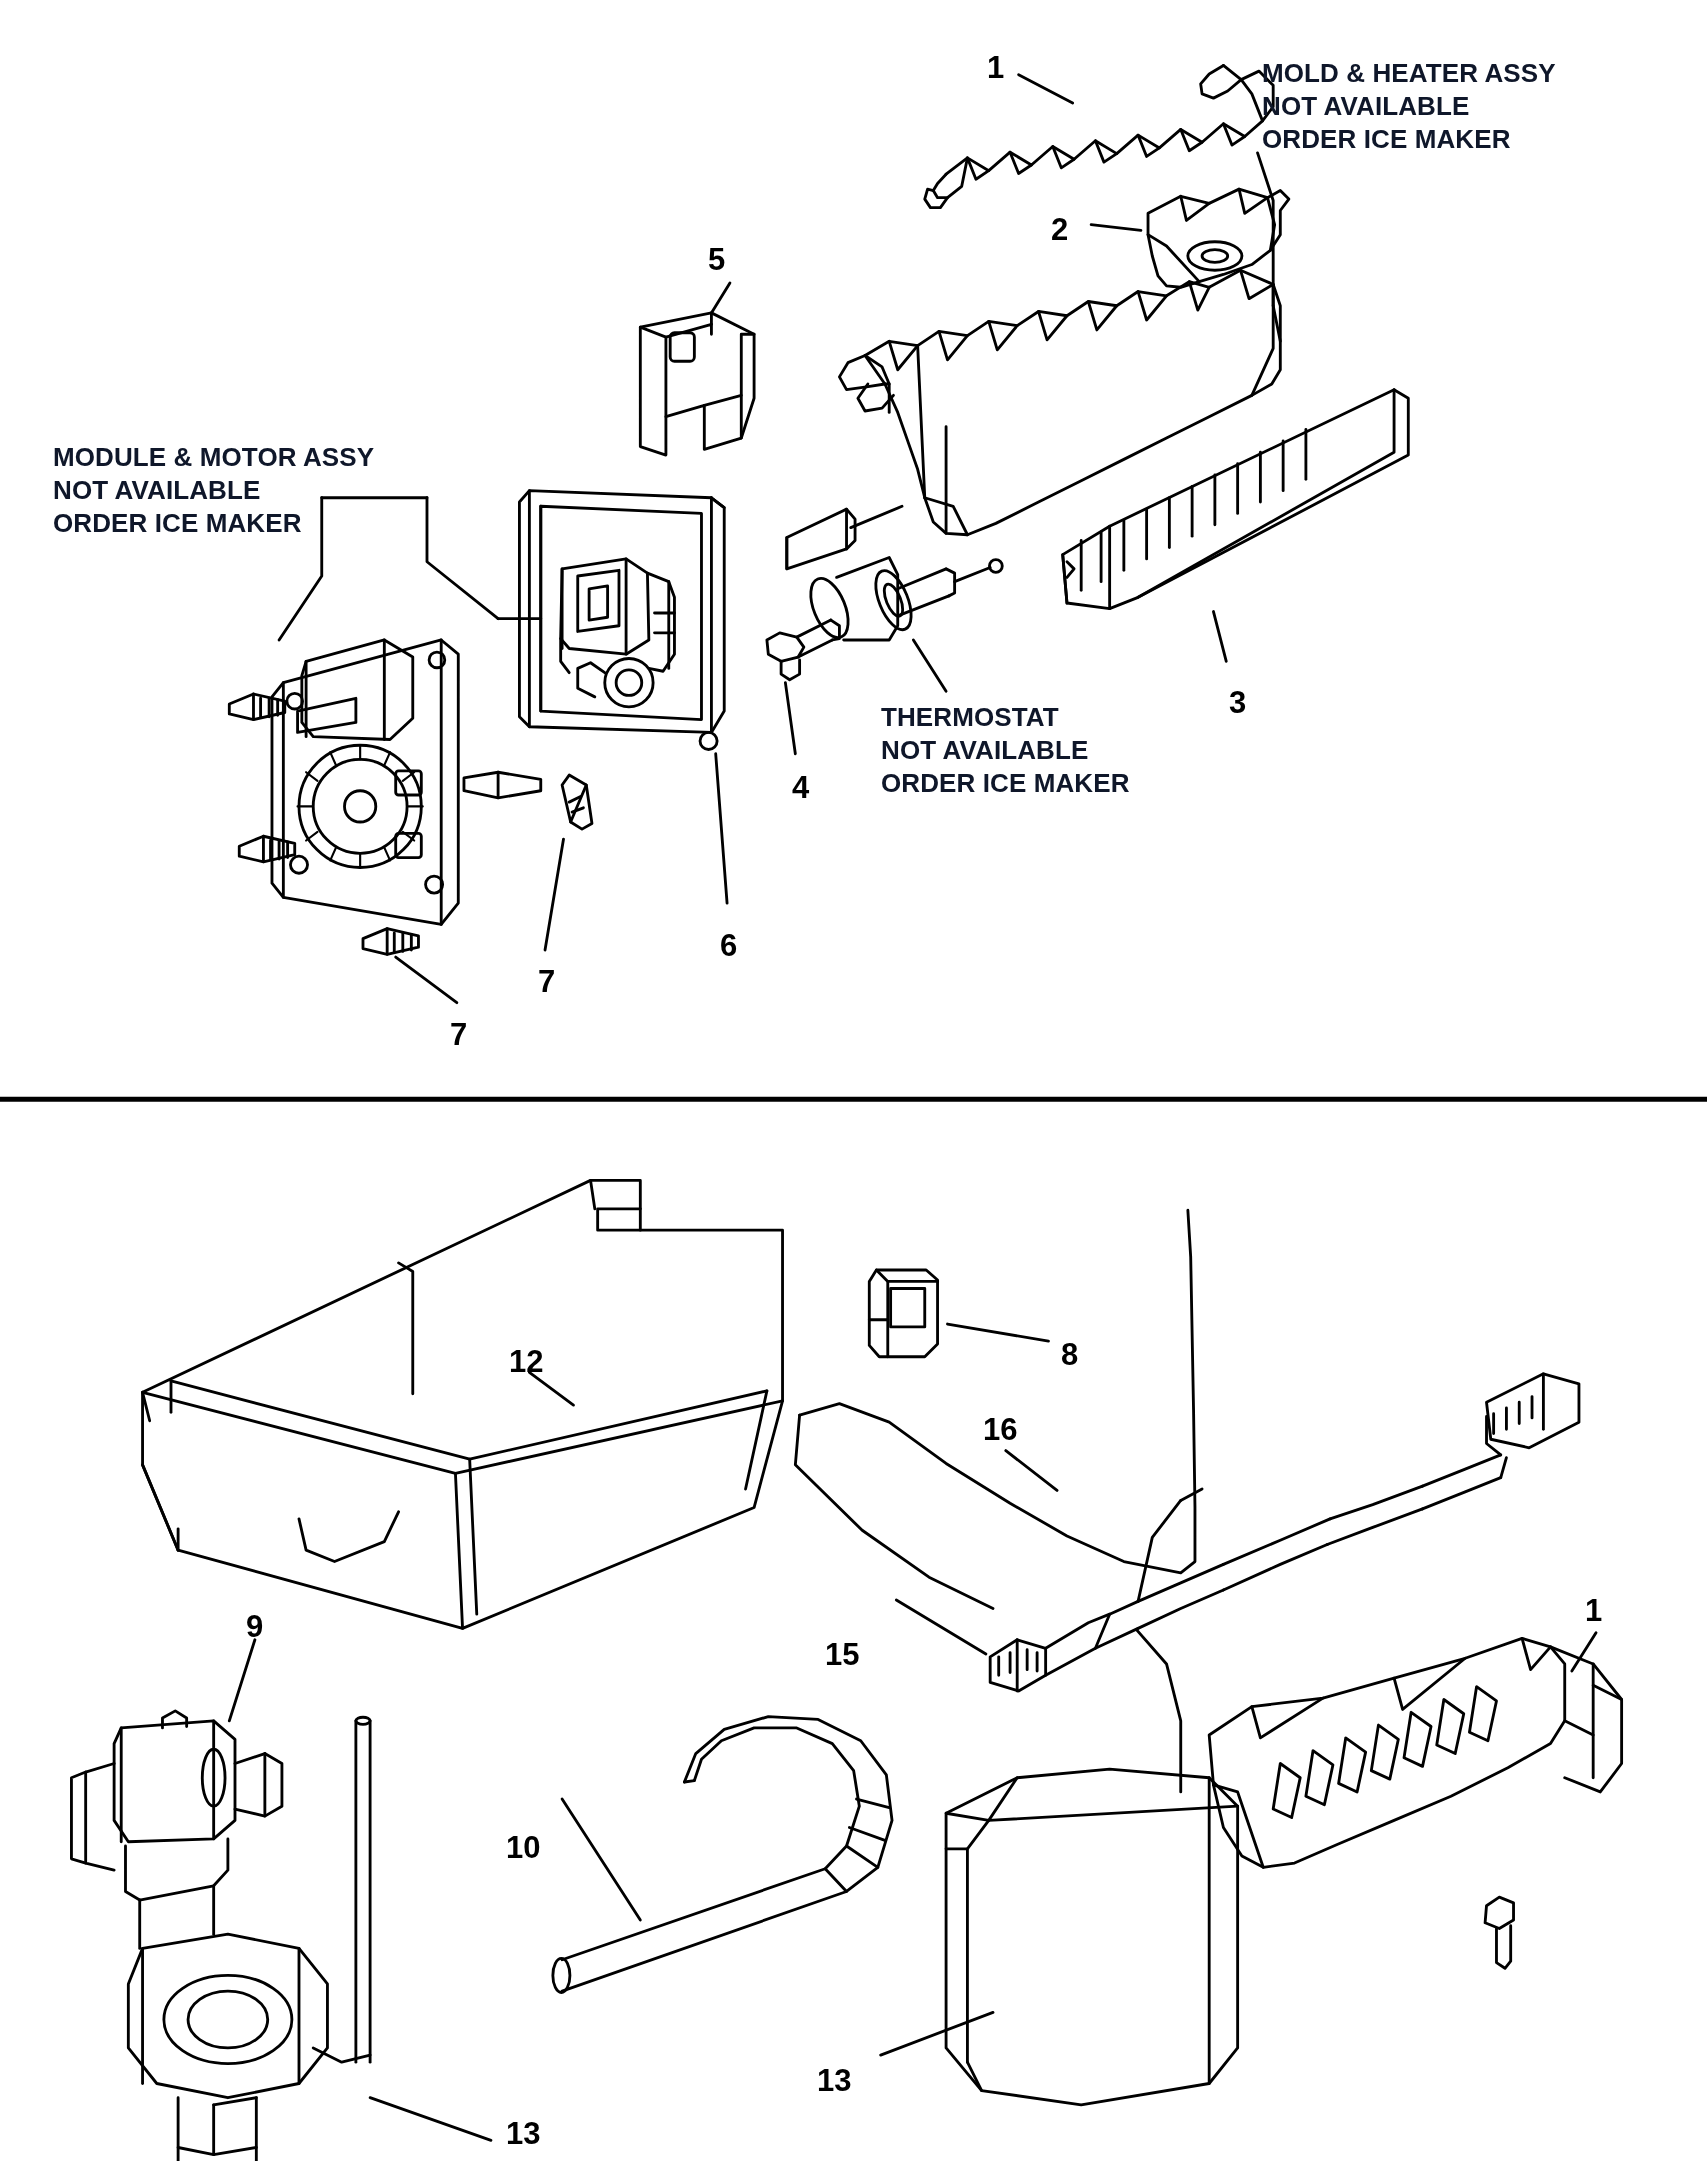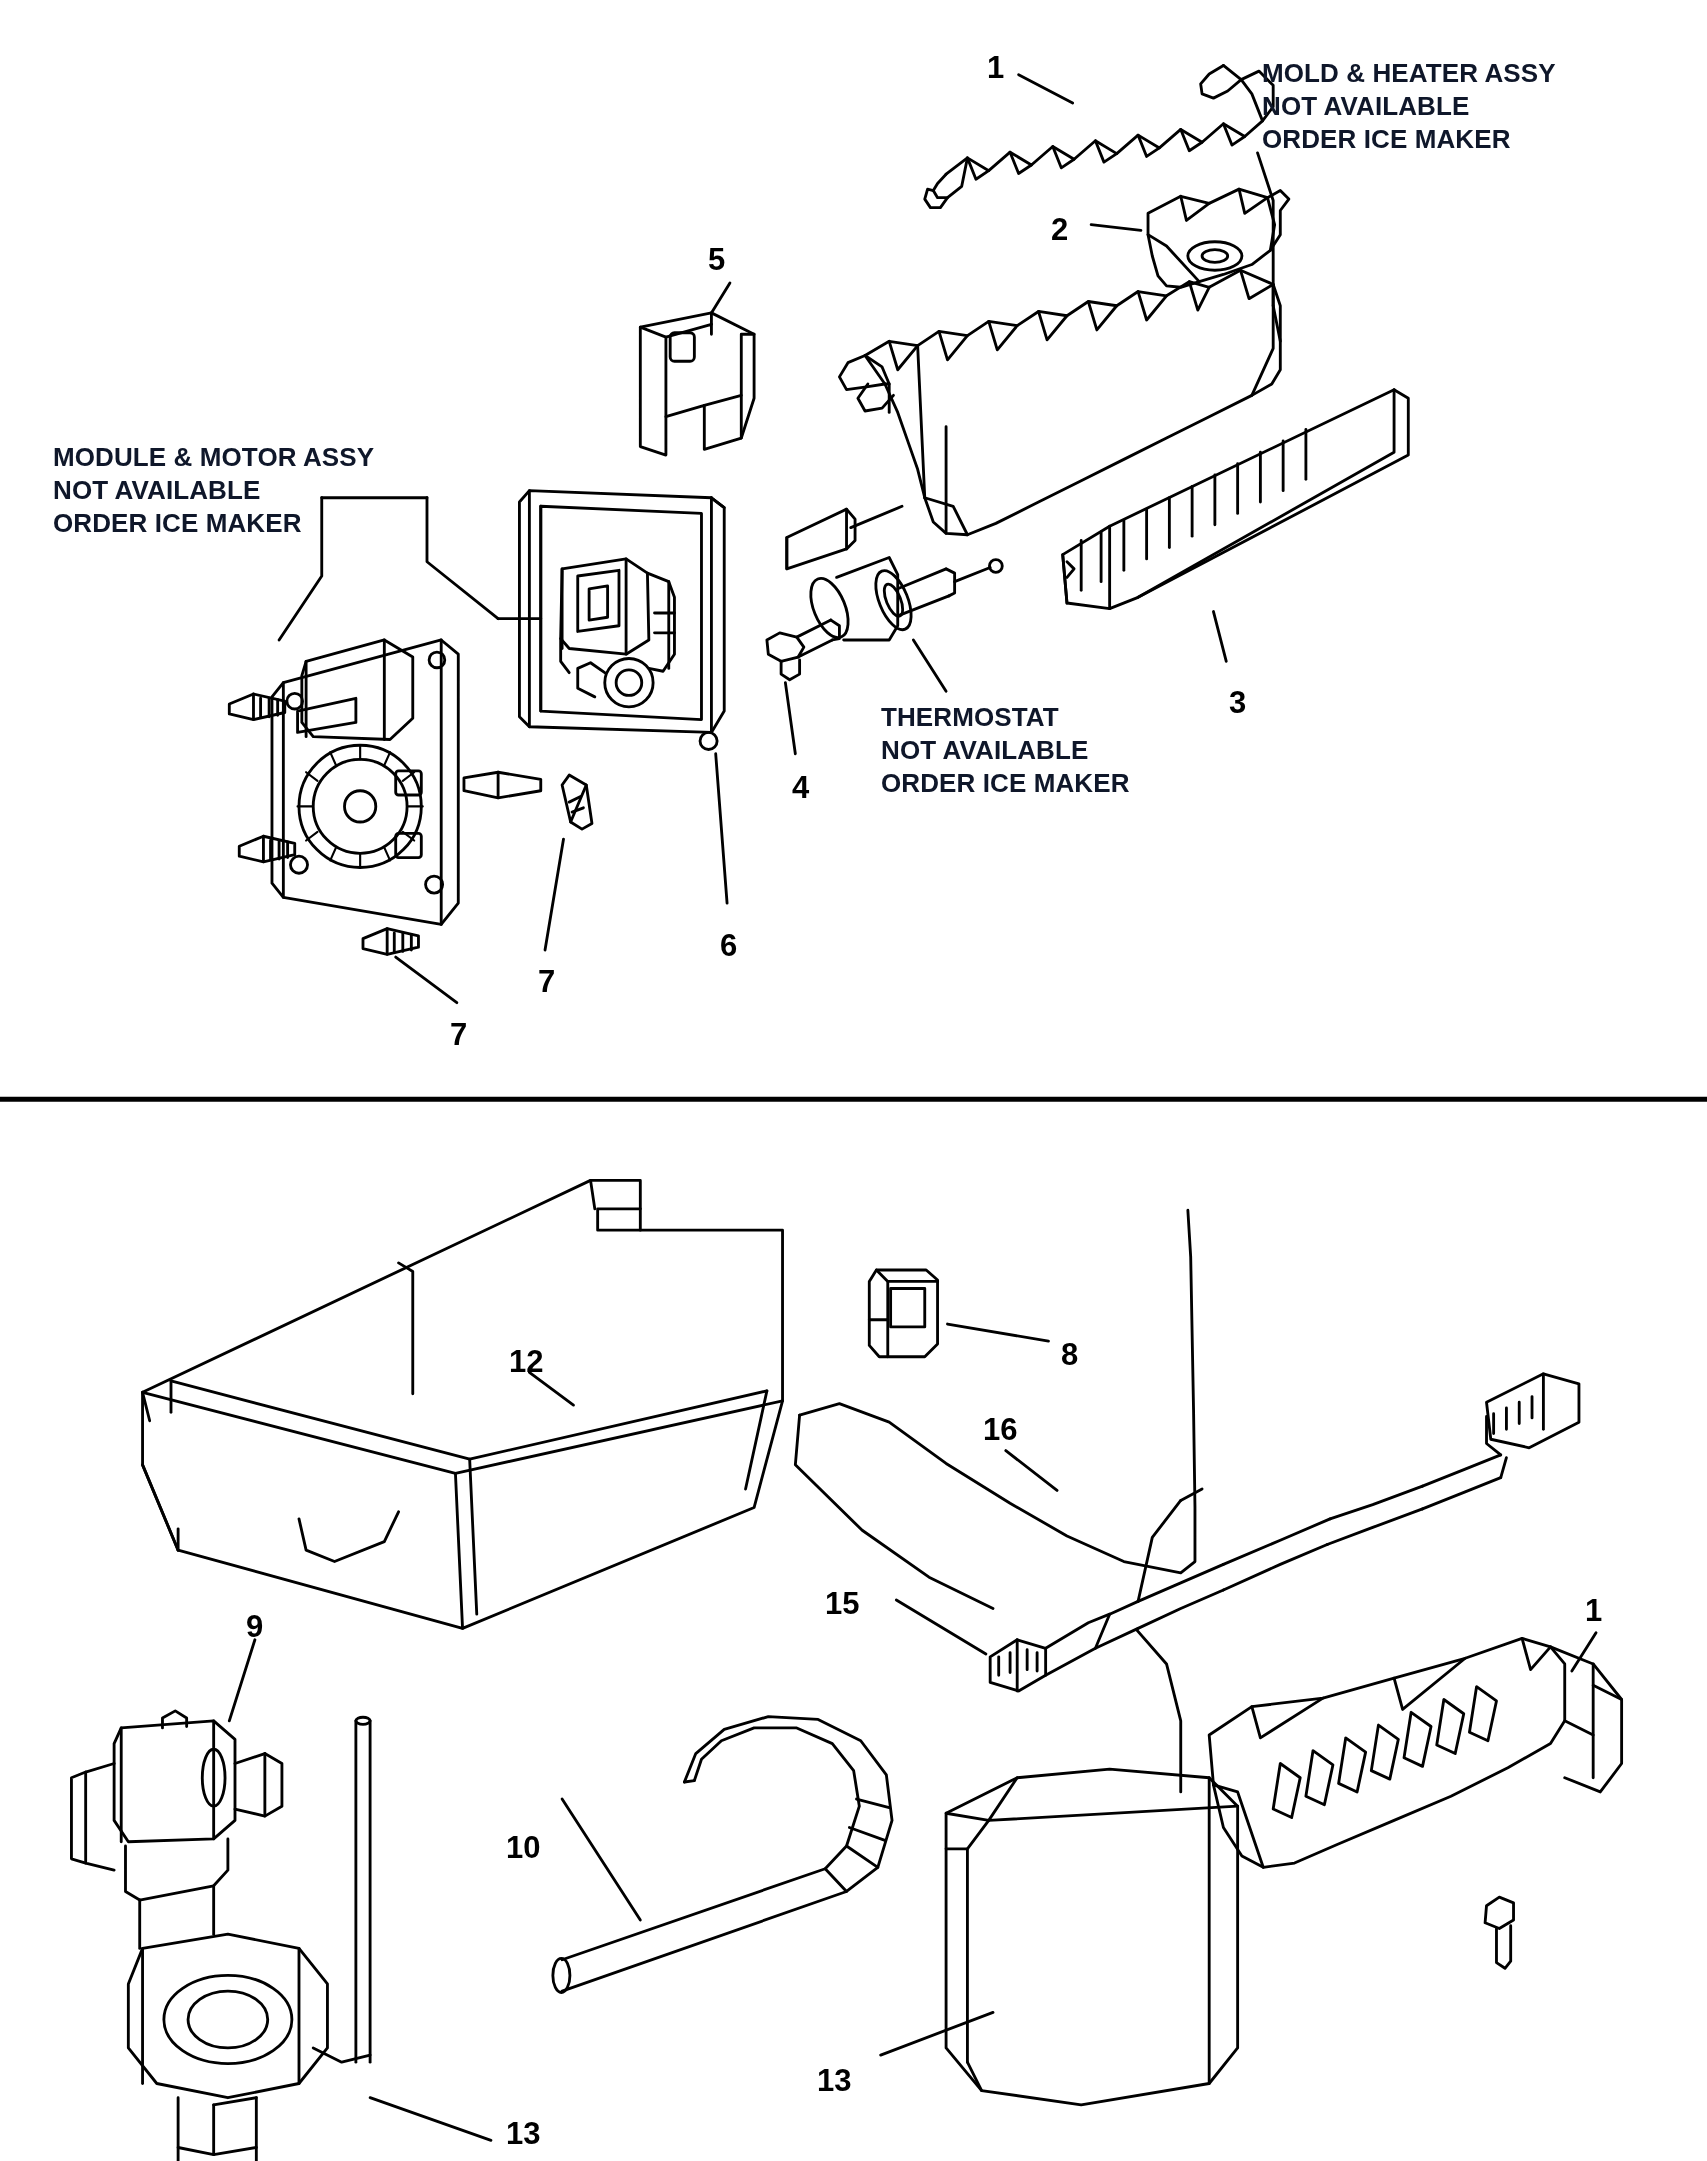--- a/index.html
+++ b/index.html
@@ -418,21 +418,21 @@
   <div class="callout" style="left:1051px; top:212px;">2</div>
   <div class="callout" style="left:708px;  top:242px;">5</div>
   <div class="callout" style="left:1229px; top:685px;">3</div>
   <div class="callout" style="left:792px; top:770px;">4</div>
   <div class="callout" style="left:720px; top:928px;">6</div>
   <div class="callout" style="left:538px; top:964px;">7</div>
   <div class="callout" style="left:450px; top:1017px;">7</div>
   <div class="callout" style="left:509px;  top:1344px;">12</div>
   <div class="callout" style="left:1061px; top:1337px;">8</div>
   <div class="callout" style="left:983px; top:1412px;">16</div>
-  <div class="callout" style="left:825px; top:1586px;">15</div>
+  <div class="callout" style="left:825px; top:1637px;">15</div>
   <div class="callout" style="left:1585px; top:1593px;">1</div>
   <div class="callout" style="left:246px;  top:1609px;">9</div>
   <div class="callout" style="left:506px;  top:1830px;">10</div>
   <div class="callout" style="left:817px; top:2063px;">13</div>
   <div class="callout" style="left:506px;  top:2116px;">13</div>
 
 </div>
 
 
 </body></html>

